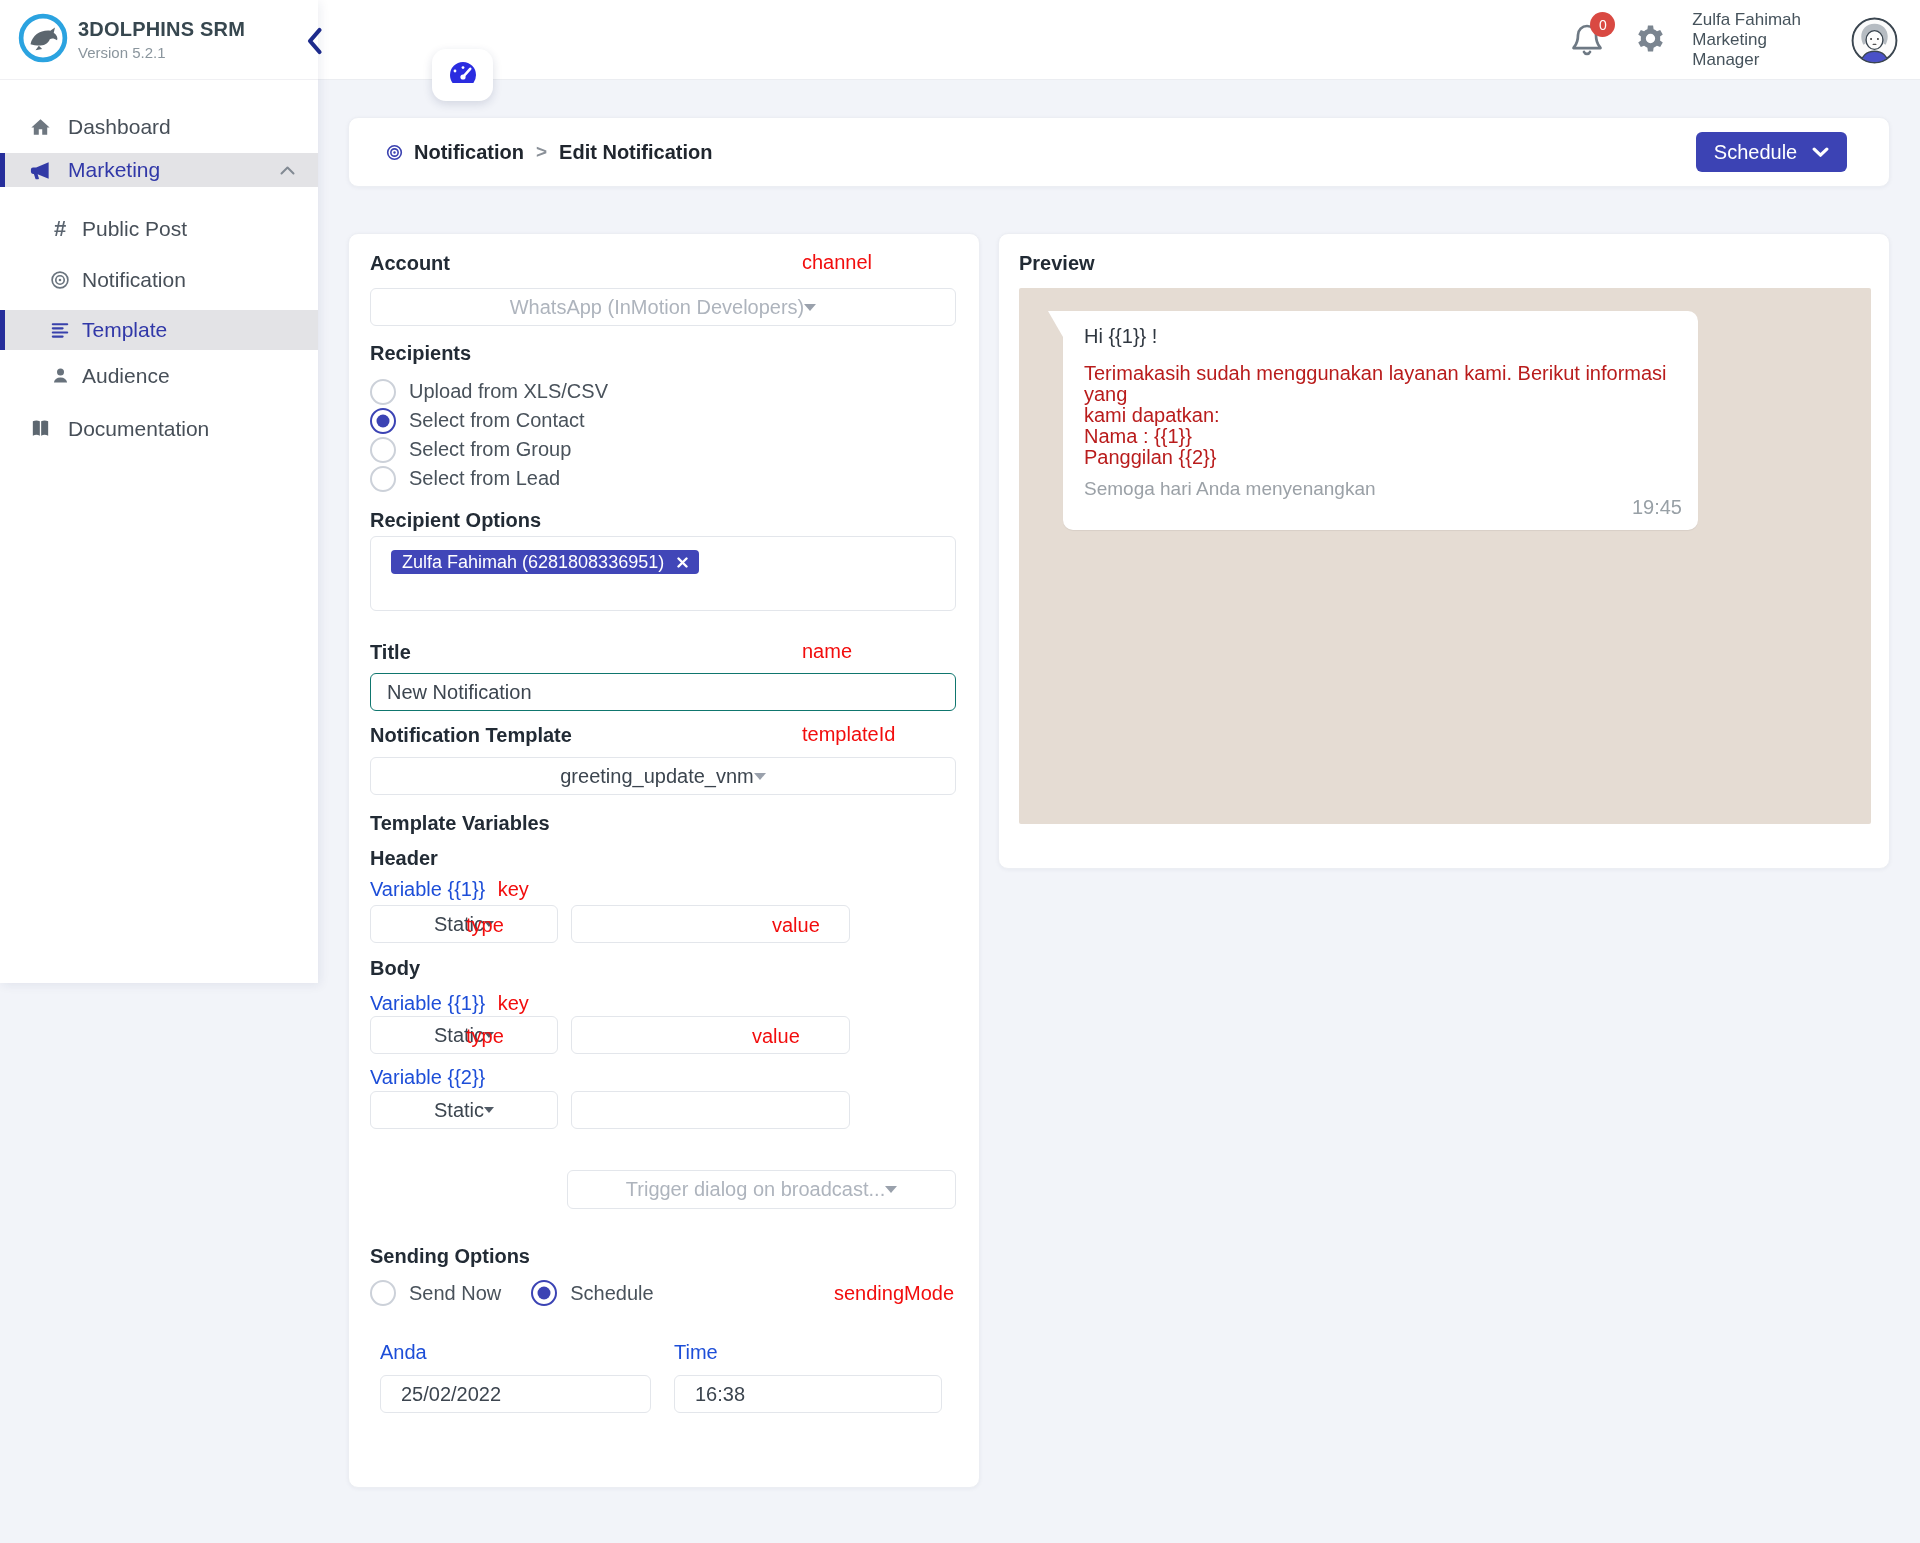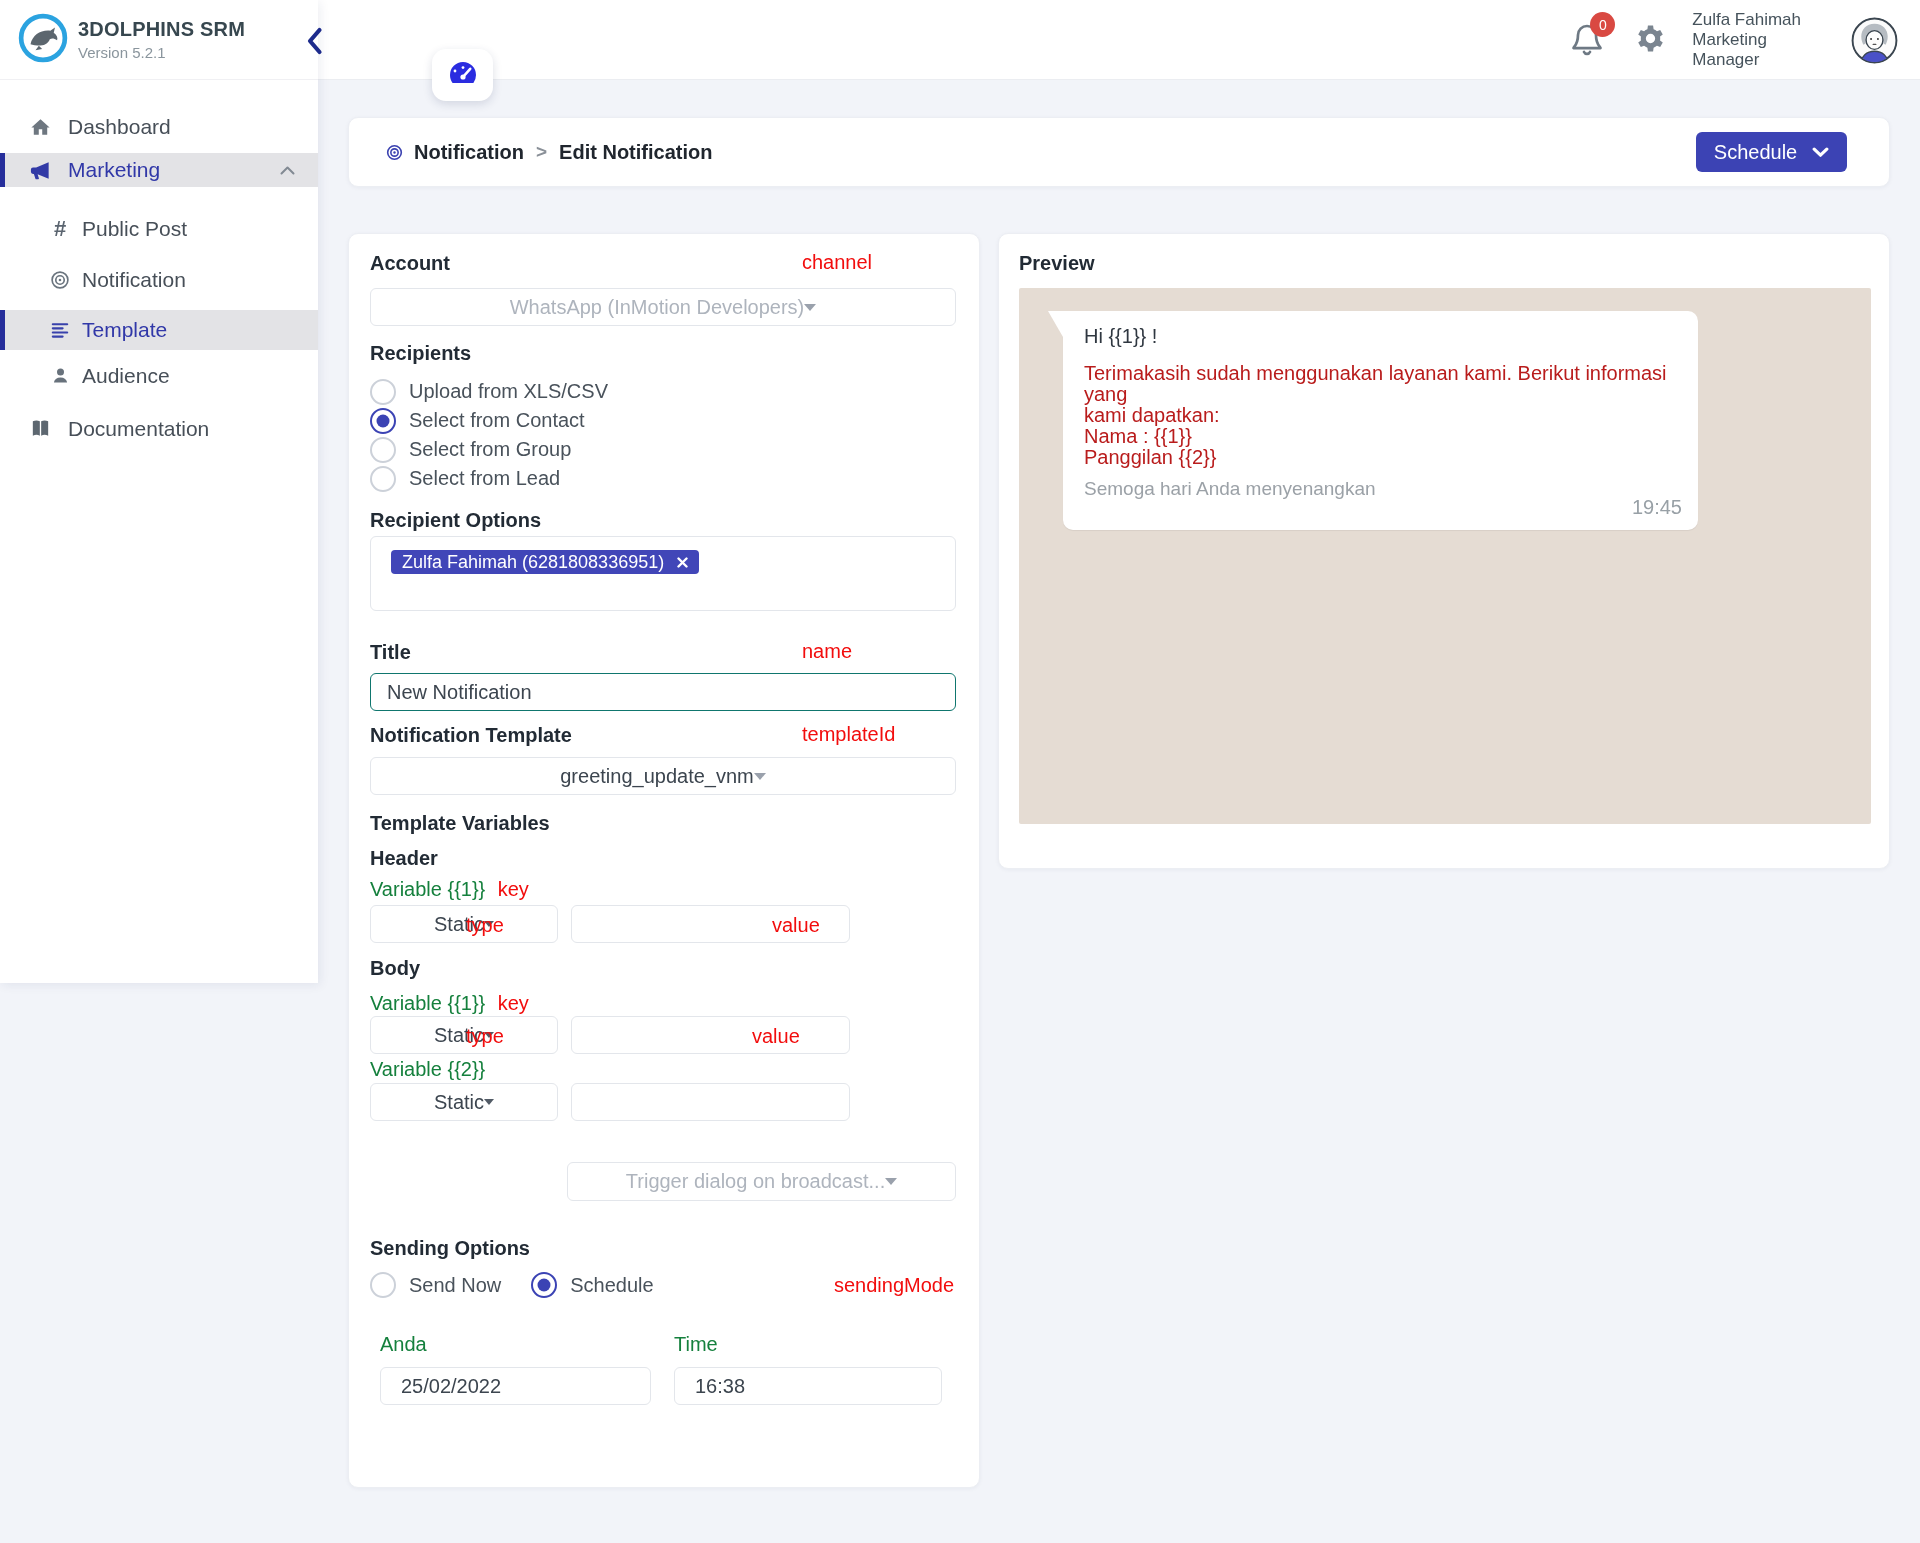--- a/index.html
+++ b/index.html
@@ -12,21 +12,21 @@
     color: #3e4751;
   }
   .card {
     position: absolute;
     background: #fff;
     border: 1px solid #eceef3;
     border-radius: 10px;
     box-shadow: 0 1px 4px rgba(25,39,80,.05);
   }
   .lbl { font-weight: bold; font-size: 20px; color: #222b35; line-height: 20px; }
-  .txt { font-size: 20px; color: #15803d; }
+  .txt { font-size: 20px; color: #1d4ed8; }
   .muted { color: #aeb4bd; }
   .red { color: #f20d0d; font-size: 20px; line-height: 20px; }
   .box { border: 1px solid #e3e6eb; border-radius: 6px; background: #fff; }
   .select {
     display: flex; align-items: center; justify-content: center;
     height: 38px; padding: 0 16px; position: relative; cursor: pointer;
   }
   .caret { width:0; height:0; border-left:6px solid transparent; border-right:6px solid transparent; border-top:7px solid #9aa1ac; flex:none; }
   .caret.dark { border-left-width:5px; border-right-width:5px; border-top-width:6px; border-top-color:#525b66; }
   .radio { width:26px; height:26px; border-radius:50%; border:2px solid #ccd1d9; background:#fff; position:relative; flex:none; cursor:pointer; }
@@ -371,21 +371,21 @@
     <div class="box select static-sel">
       <span class="txt" style="color:#3c454f;">Static</span>
       <span class="red" style="position:absolute; left:95px; top:9px;">type</span>
       <span class="caret dark"></span>
     </div>
     <div class="box val-input">
       <span class="red" style="position:absolute; left:180px; top:9px;">value</span>
     </div>
   </div>
 
-  <div class="txt" style="margin-top:4px; height:20px;">Variable {{2}}</div>
+  <div class="txt" style="margin-top:12px; height:20px;">Variable {{2}}</div>
   <div class="var-row" style="margin-top:5px;">
     <div class="box select static-sel">
       <span class="txt" style="color:#3c454f;">Static</span>
       <span class="caret dark"></span>
     </div>
     <div class="box val-input"></div>
   </div>
 
   <div class="box select trigger-sel">
     <span class="txt muted">Trigger dialog on broadcast...</span>

